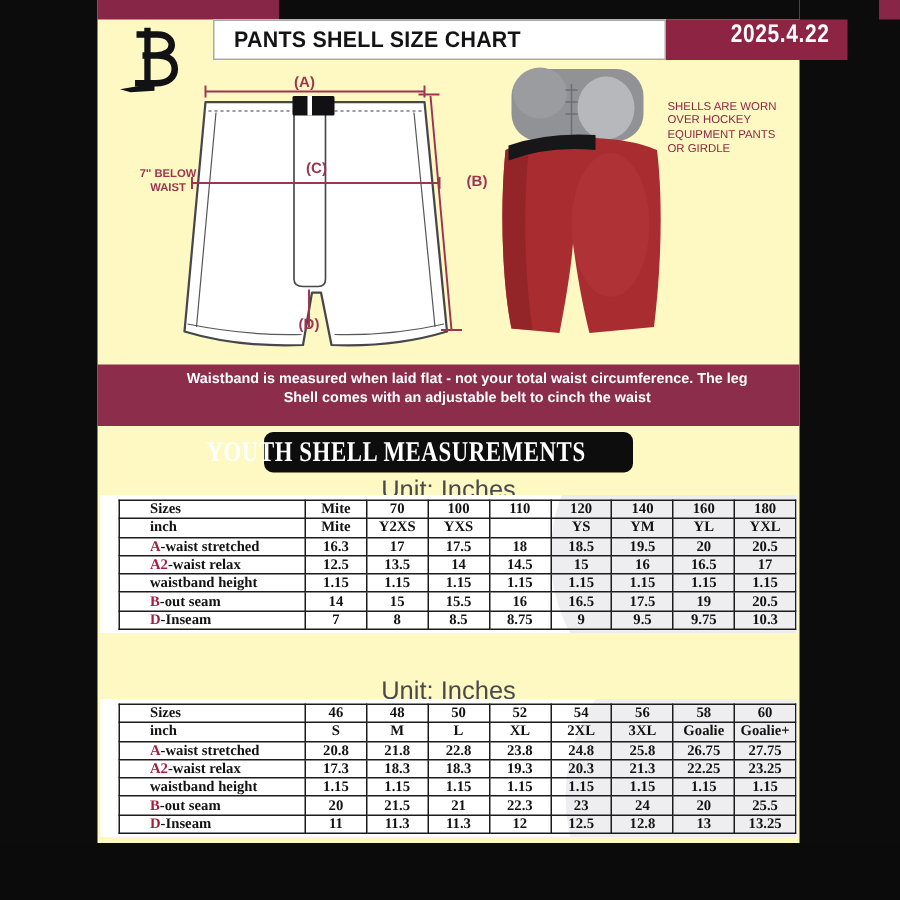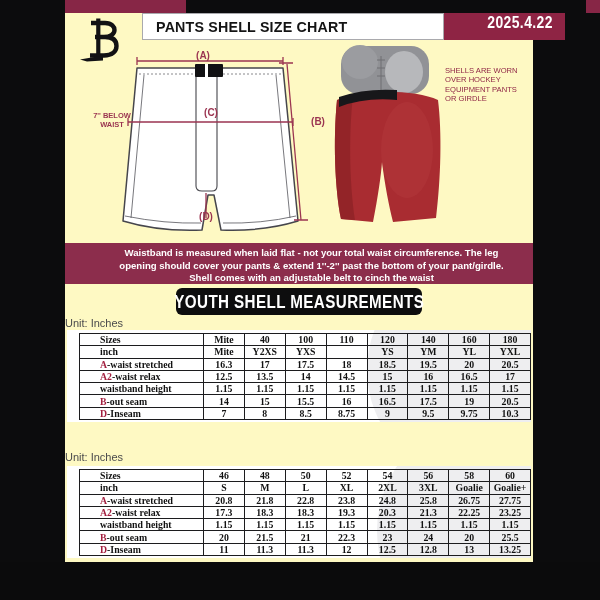--- a/index.html
+++ b/index.html
@@ -59,30 +59,30 @@
   
   .notice {
     left:0; top:243px; width:468px; height:41px; background:#8c2d4c;
     color:#ffffff; font-size:9.6px; font-weight:bold; text-align:center;
     line-height:12.6px; padding-top:4px; box-sizing:border-box;padding-left:25px;
   }
 
   
   .banner {
     left:111px; width:246px; height:27px; background:#0d0d0e; border-radius:6px;
-    display:flex; align-items:center; justify-content:center;
+    display:flex; align-items:center; justify-content:flex-end;font-family:Liberation Serif, serif;
   }
   .banner span {
     color:#ffffff; font-size:19px; font-weight:bold; letter-spacing:0.5px;
     white-space:nowrap; transform:scaleX(0.8);
   }
   .banner-youth { top:288px; }
   .banner-adult { top:424px; }
 
-  .unit { left:0; width:468px; text-align:left; font-size:11px; color:#4a4a4c; }
+  .unit { left:0; width:468px; text-align:center; font-size:17px; color:#4a4a4c; }
   .unit-youth { top:317px; }
   .unit-adult { top:451px; }
 
   
   .panel { left:2px; width:464px; height:92px; background:#ffffff; overflow:hidden; }
   .panel-youth { top:330px; }
   .panel-adult { top:466px; }
   .wm { position:absolute; border-radius:50%; background:#eeeef0; }
 
   table.mtable {
@@ -161,36 +161,35 @@
   </div>
   <div class="abs photo-note">
     <div>SHELLS ARE WORN</div>
     <div>OVER HOCKEY</div>
     <div>EQUIPMENT PANTS</div>
     <div>OR GIRDLE</div>
   </div>
 
   <div class="abs notice">
     <div>Waistband is measured when laid flat - not your total waist circumference. The leg</div>
-    <div>opening should cover your pants &amp; extend 1''-2'' past the bottom of your pant/girdle.</div>
     <div>Shell comes with an adjustable belt to cinch the waist</div>
   </div>
 
   <div class="abs banner banner-youth">
     <span>YOUTH SHELL MEASUREMENTS</span>
   </div>
   <div class="abs unit unit-youth">Unit: Inches</div>
   <div class="abs panel panel-youth">
     <div class="wm" style="left:300px; top:-70px; width:220px; height:220px;"></div>
     <table class="mtable">
       <tbody id="youth-tbody">
           <tr>
             <td class="lbl">Sizes</td>
             <td>Mite</td>
-            <td>40</td>
+            <td>70</td>
             <td>100</td>
             <td>110</td>
             <td>120</td>
             <td>140</td>
             <td>160</td>
             <td>180</td>
           </tr>
           <tr>
             <td class="lbl">inch</td>
             <td>Mite</td>

